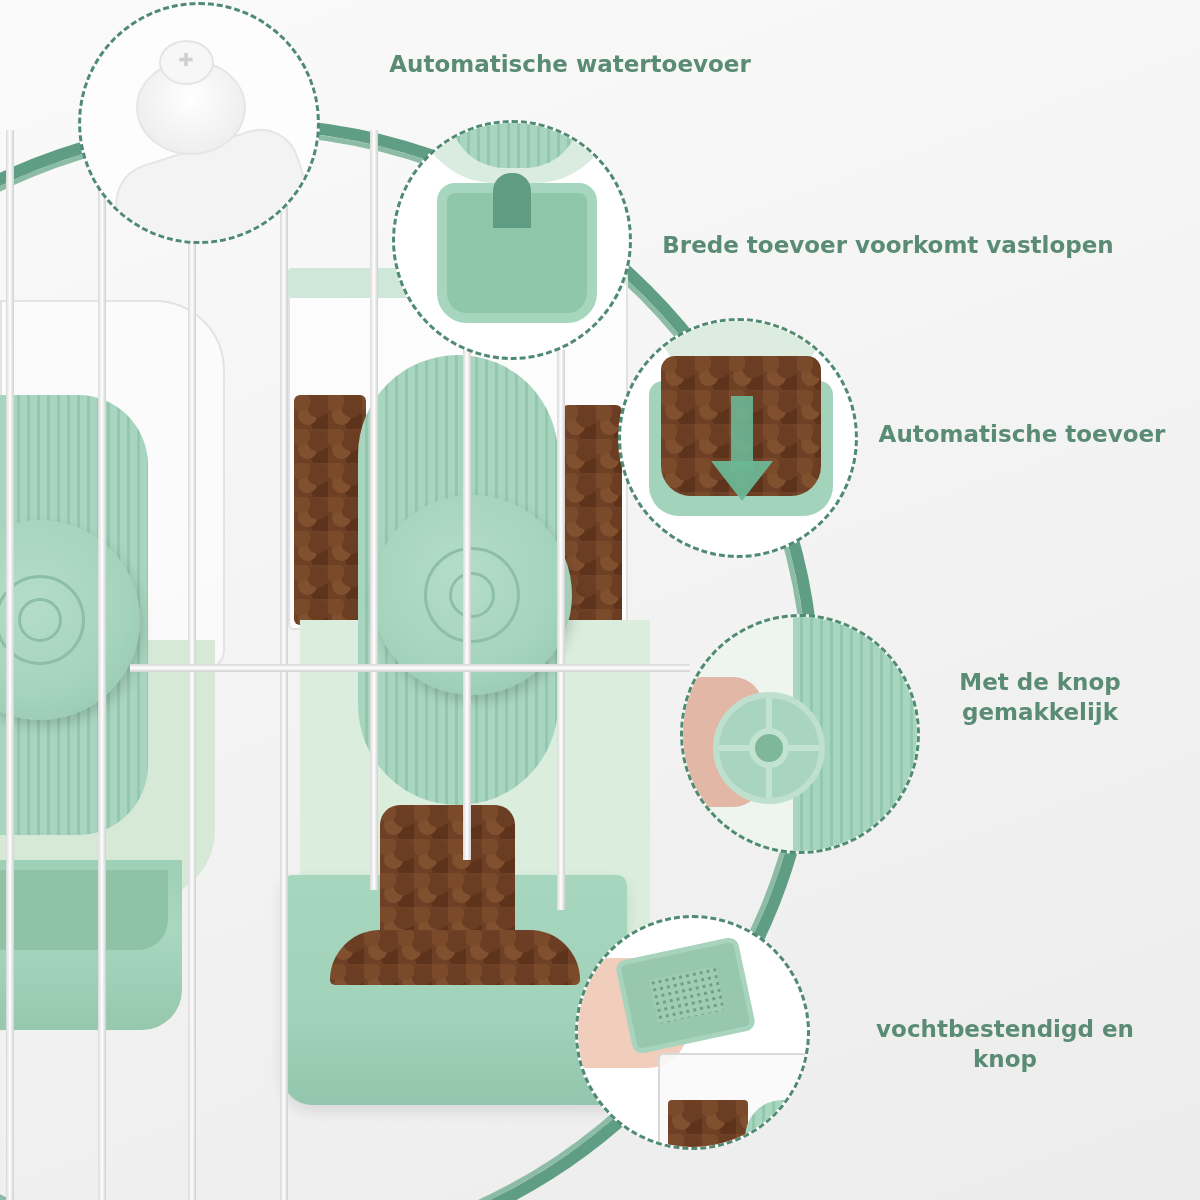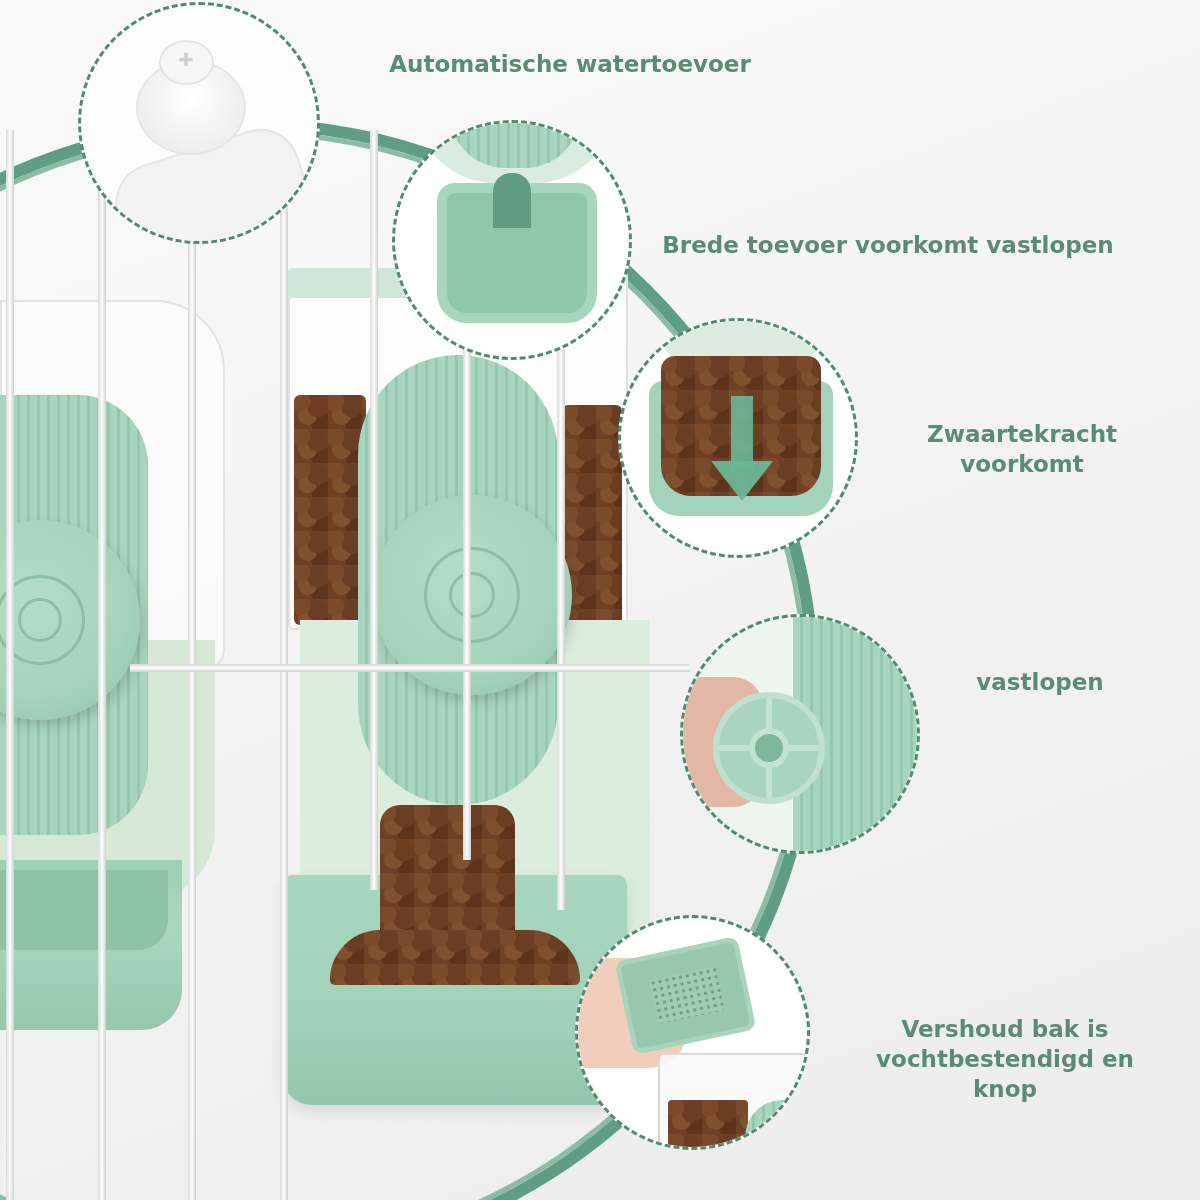--- a/index.html
+++ b/index.html
@@ -309,22 +309,22 @@
       <div class="c5-vent"></div>
     </div>
     <div class="c5-box">
       <div class="kibble c5-food"></div>
       <div class="c5-dial ribbed"></div>
     </div>
   </div>
 
   <div class="label l1">Automatische watertoevoer</div>
   <div class="label l2">Brede toevoer voorkomt vastlopen</div>
-  <div class="label l3">Zwaartekracht voorkomt</div>
+  <div class="label l3">Automatische toevoer</div>
   <div class="label l4">
-    <div>vastlopen</div>
+    <div>Met de knop</div>
+    <div>gemakkelijk</div>
   </div>
   <div class="label l5">
-    <div>Vershoud bak is</div>
     <div>vochtbestendigd en knop</div>
   </div>
 
 </div>
 
 </body></html>

